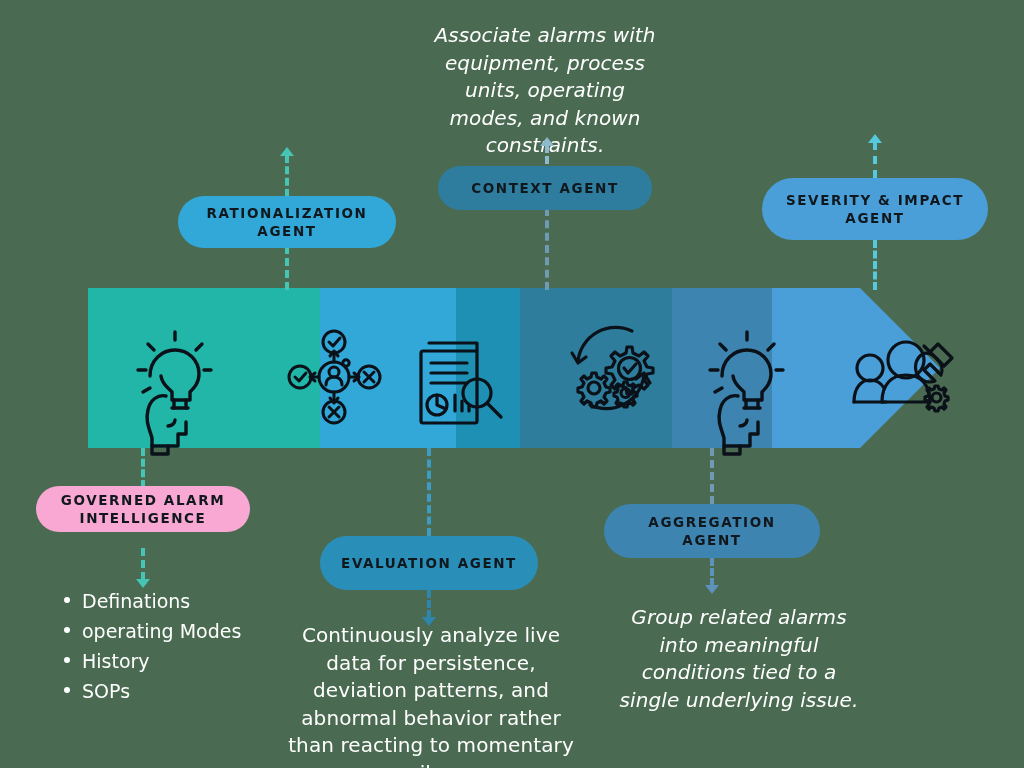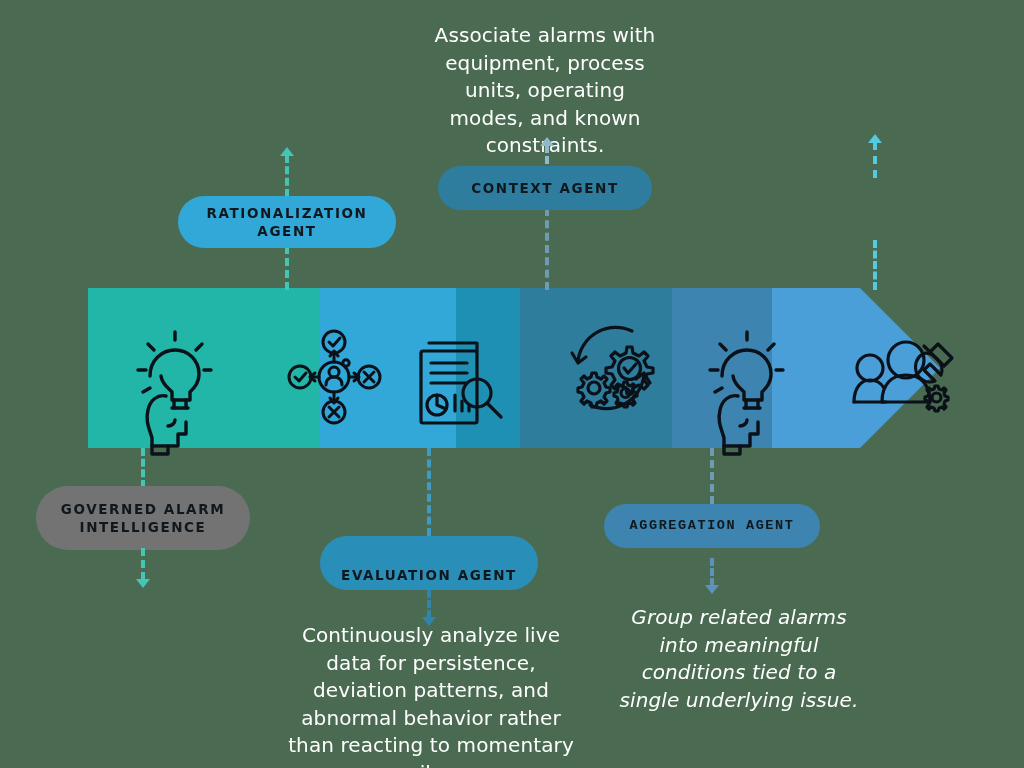--- a/index.html
+++ b/index.html
@@ -184,21 +184,21 @@
       <path d="M78,22 L72,16"></path>
       <path d="M68,26 C62,32 62,42 68,48 C72,52 78,53 83,51 L72,40 L78,34 L89,45 C91,40 90,34 86,30 C80,24 74,20 68,26 Z"></path>
       <g transform="translate(72,56)">
         <path d="M11,0 l3,0 l1,3 l3,1 l2,-2 l2,2 l-2,3 l1,3 l3,1 l0,3 l-3,1 l-1,3 l2,3 l-2,2 l-2,-2 l-3,1 l-1,3 l-3,0 l-1,-3 l-3,-1 l-2,2 l-2,-2 l2,-3 l-1,-3 l-3,-1 l0,-3 l3,-1 l1,-3 l-2,-3 l2,-2 l2,2 l3,-1 z"></path>
         <circle cx="12.5" cy="11.5" r="4.5"></circle>
       </g>
     </g>
   </svg>
 
 
-  <div class="callout" style="left:430px; top:22px; width:230px;">Associate alarms with equipment, process units, operating modes, and known constraints.</div>
+  <div class="callout" style="left:430px; top:22px; width:230px;font-style:italic;">Associate alarms with equipment, process units, operating modes, and known constraints.</div>
 
 
   <div class="conn up" style="left:279px; top:147px; width:16px; height:48px;">
     <div class="head" style="border-bottom:9px solid #46c4b5;"></div>
     <div class="line" style="top:8px; height:42px; border-left-color:#46c4b5;"></div>
   </div>
 
   <div class="conn up" style="left:539px; top:137px; width:16px; height:36px;">
     <div class="head" style="border-bottom:9px solid #8fb9cc;"></div>
     <div class="line" style="top:8px; height:30px; border-left-color:#8fb9cc;"></div>
@@ -220,56 +220,65 @@
   </div>
 
   <div class="pill" style="left:438px; top:166px; width:214px; height:44px; background:#2e7d9e;">
     <span>CONTEXT AGENT</span>
   </div>
 
   <div class="pill" style="left:178px; top:196px; width:218px; height:52px; background:#31a8d8;">
     <span>RATIONALIZATION AGENT</span>
   </div>
 
+  <div class="pill" style="left:762px; top:178px; width:226px; height:62px; background:#4a9fd8;">
+    <span>SEVERITY &amp; IMPACT AGENT</span>
+  </div>
 
   <div class="conn" style="left:135px; top:448px; width:16px; height:40px;">
     <div class="line" style="top:0; height:40px; border-left-color:#46c4b5;"></div>
   </div>
   <div class="conn" style="left:421px; top:448px; width:16px; height:88px;">
     <div class="line" style="top:0; height:88px; border-left-color:#3e9cc4;"></div>
   </div>
   <div class="conn" style="left:704px; top:448px; width:16px; height:56px;">
     <div class="line" style="top:0; height:56px; border-left-color:#6f9ab3;"></div>
   </div>
 
-  <div class="pill" style="left:36px; top:486px; width:214px; height:64px; background:#737373;">
+  <div class="pill" style="left:36px; top:486px; width:214px; height:46px; background:#f9a8d4;">
     <span>GOVERNED ALARM INTELLIGENCE</span>
   </div>
 
-  <div class="pill" style="left:320px; top:536px; width:218px; height:54px; background:#2a8fb8;align-items:flex-end;">
+  <div class="pill" style="left:320px; top:536px; width:218px; height:54px; background:#2a8fb8;">
     <span>EVALUATION AGENT</span>
   </div>
 
-  <div class="pill" style="left:604px; top:504px; width:216px; height:44px; background:#3e84b0;font-family:Liberation Mono, monospace;">
+  <div class="pill" style="left:604px; top:504px; width:216px; height:54px; background:#3e84b0;">
     <span>AGGREGATION AGENT</span>
   </div>
 
   <div class="conn down" style="left:135px; top:548px; width:16px; height:40px;">
     <div class="line" style="top:0; height:32px; border-left-color:#46c4b5;"></div>
     <div class="head" style="border-top:9px solid #46c4b5;"></div>
   </div>
 
   <div class="conn down" style="left:421px; top:590px; width:16px; height:36px;">
     <div class="line" style="top:0; height:28px; border-left-color:#2e86ae;"></div>
     <div class="head" style="border-top:9px solid #2e86ae;"></div>
   </div>
 
   <div class="conn down" style="left:704px; top:558px; width:16px; height:36px;">
     <div class="line" style="top:0; height:28px; border-left-color:#5d93bb;"></div>
     <div class="head" style="border-top:9px solid #5d93bb;"></div>
   </div>
 
+  <ul class="bullets" style="left:60px; top:586px; width:250px;">
+    <li>Definations</li>
+    <li>operating Modes</li>
+    <li>History</li>
+    <li>SOPs</li>
+  </ul>
 
   <div class="callout" style="left:288px; top:622px; width:286px;">Continuously analyze live data for persistence, deviation patterns, and abnormal behavior rather than reacting to momentary spikes.</div>
 
   <div class="callout" style="left:610px; top:604px; width:258px;font-style:italic;">Group related alarms into meaningful conditions tied to a single underlying issue.</div>
 
 </div>
 
 </body></html>

